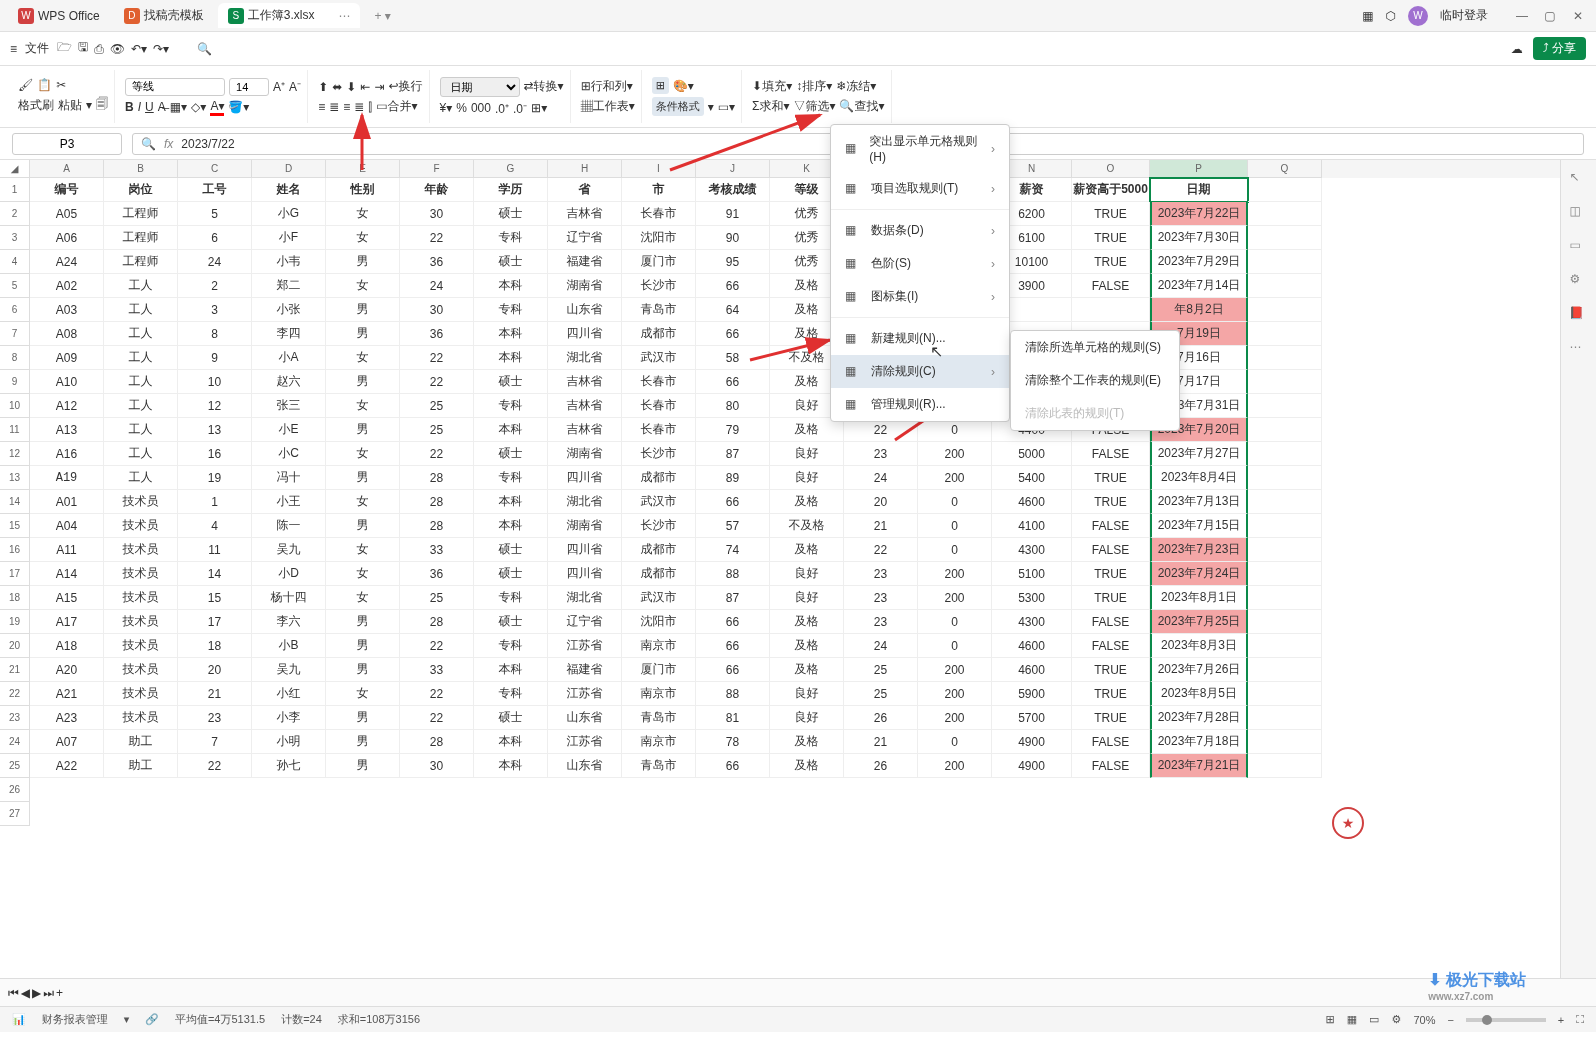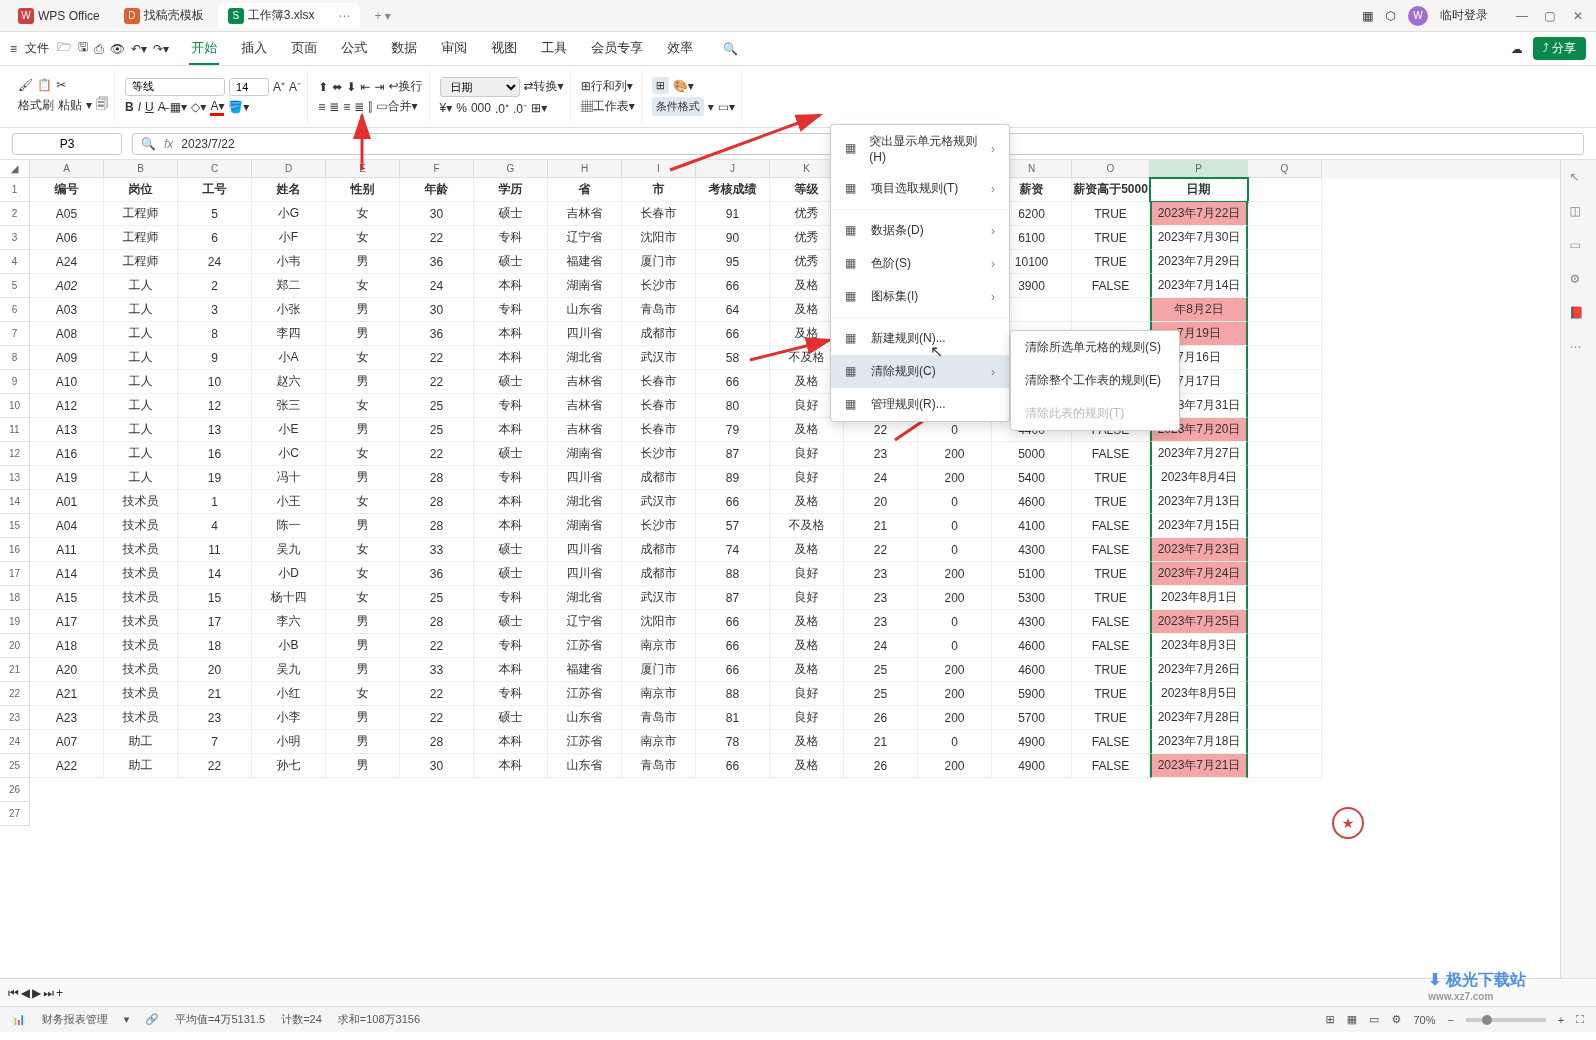--- a/index.html
+++ b/index.html
@@ -94,32 +94,20 @@
   <span>≡</span>
   <span>文件</span>
   <div class="menu-icons">
     <span>🗁</span>
     <span>🖫</span>
     <span>⎙</span>
     <span>👁</span>
     <span>↶▾</span>
     <span>↷▾</span>
   </div>
-  <div class="menu-tabs" id="menu-tabs">
-      <span class="menu-tab active">开始</span>
-      <span class="menu-tab">插入</span>
-      <span class="menu-tab">页面</span>
-      <span class="menu-tab">公式</span>
-      <span class="menu-tab">数据</span>
-      <span class="menu-tab">审阅</span>
-      <span class="menu-tab">视图</span>
-      <span class="menu-tab">工具</span>
-      <span class="menu-tab">会员专享</span>
-      <span class="menu-tab">效率</span>
-    </div>
   <span style="margin-left:20px">🔍</span>
   <div class="menubar-right">
     <span>☁</span>
     <span class="share-btn">⤴ <span>分享</span></span>
   </div>
 </div>
 
 <div class="ribbon">
   <div class="ribbon-group">
     <div class="ribbon-row">
@@ -186,20 +174,32 @@
     <div class="ribbon-row">
         <span>▦<span>工作表</span>▾</span>
       </div>
   </div>
   <div class="ribbon-group">
     <div class="ribbon-row">
         <span class="ribbon-btn active">⊞</span> 
         <span>🎨▾</span>
       </div>
     <div class="ribbon-row"><span class="ribbon-btn active">条件格式</span>▾ <span>▭▾</span></div>
+  </div>
+  <div class="ribbon-group">
+    <div class="ribbon-row">
+        <span>⬇<span>填充</span>▾</span> 
+        <span>↕<span>排序</span>▾</span> 
+        <span>❄<span>冻结</span>▾</span>
+      </div>
+    <div class="ribbon-row">
+        <span>Σ<span>求和</span>▾</span> 
+        <span>▽<span>筛选</span>▾</span> 
+        <span>🔍<span>查找</span>▾</span>
+      </div>
   </div>
 </div>
 
 <div class="namebox-row">
   <input class="namebox" value="P3" style="">
   <div class="formula-bar">
       <span>🔍</span>
       <span class="fx">fx</span>
       <span>2023/7/22</span>
     </div>
@@ -329,21 +329,21 @@
           <div class="cell" style="width: 74px;">95</div>
           <div class="cell" style="width: 74px;">优秀</div>
           <div class="cell" style="width: 74px;"></div>
           <div class="cell" style="width: 74px;"></div>
           <div class="cell" style="width: 80px;">10100</div>
           <div class="cell" style="width: 78px;">TRUE</div>
           <div class="cell" style="width: 98px; border-left: 2px solid rgb(10, 138, 74); border-right: 2px solid rgb(10, 138, 74);">2023年7月29日</div>
           <div class="cell" style="width: 74px;"></div>
         </div>
         <div class="data-row">
-          <div class="cell" style="width: 74px; font-style: italic;">A02</div>
+          <div class="cell" style="width: 74px;">A02</div>
           <div class="cell" style="width: 74px;">工人</div>
           <div class="cell" style="width: 74px;">2</div>
           <div class="cell" style="width: 74px;">郑二</div>
           <div class="cell" style="width: 74px;">女</div>
           <div class="cell" style="width: 74px;">24</div>
           <div class="cell" style="width: 74px;">本科</div>
           <div class="cell" style="width: 74px;">湖南省</div>
           <div class="cell" style="width: 74px;">长沙市</div>
           <div class="cell" style="width: 74px;">66</div>
           <div class="cell" style="width: 74px;">及格</div>
@@ -481,21 +481,21 @@
           <div class="cell" style="width: 74px;">87</div>
           <div class="cell" style="width: 74px;">良好</div>
           <div class="cell" style="width: 74px;">23</div>
           <div class="cell" style="width: 74px;">200</div>
           <div class="cell" style="width: 80px;">5000</div>
           <div class="cell" style="width: 78px;">FALSE</div>
           <div class="cell" style="width: 98px; border-left: 2px solid rgb(10, 138, 74); border-right: 2px solid rgb(10, 138, 74);">2023年7月27日</div>
           <div class="cell" style="width: 74px;"></div>
         </div>
         <div class="data-row">
-          <div class="cell" style="width: 74px;">A19</div>
+          <div class="cell" style="width: 74px; font-family: Liberation Mono, monospace;">A19</div>
           <div class="cell" style="width: 74px;">工人</div>
           <div class="cell" style="width: 74px;">19</div>
           <div class="cell" style="width: 74px;">冯十</div>
           <div class="cell" style="width: 74px;">男</div>
           <div class="cell" style="width: 74px;">28</div>
           <div class="cell" style="width: 74px;">专科</div>
           <div class="cell" style="width: 74px;">四川省</div>
           <div class="cell" style="width: 74px;">成都市</div>
           <div class="cell" style="width: 74px;">89</div>
           <div class="cell" style="width: 74px;">良好</div>

